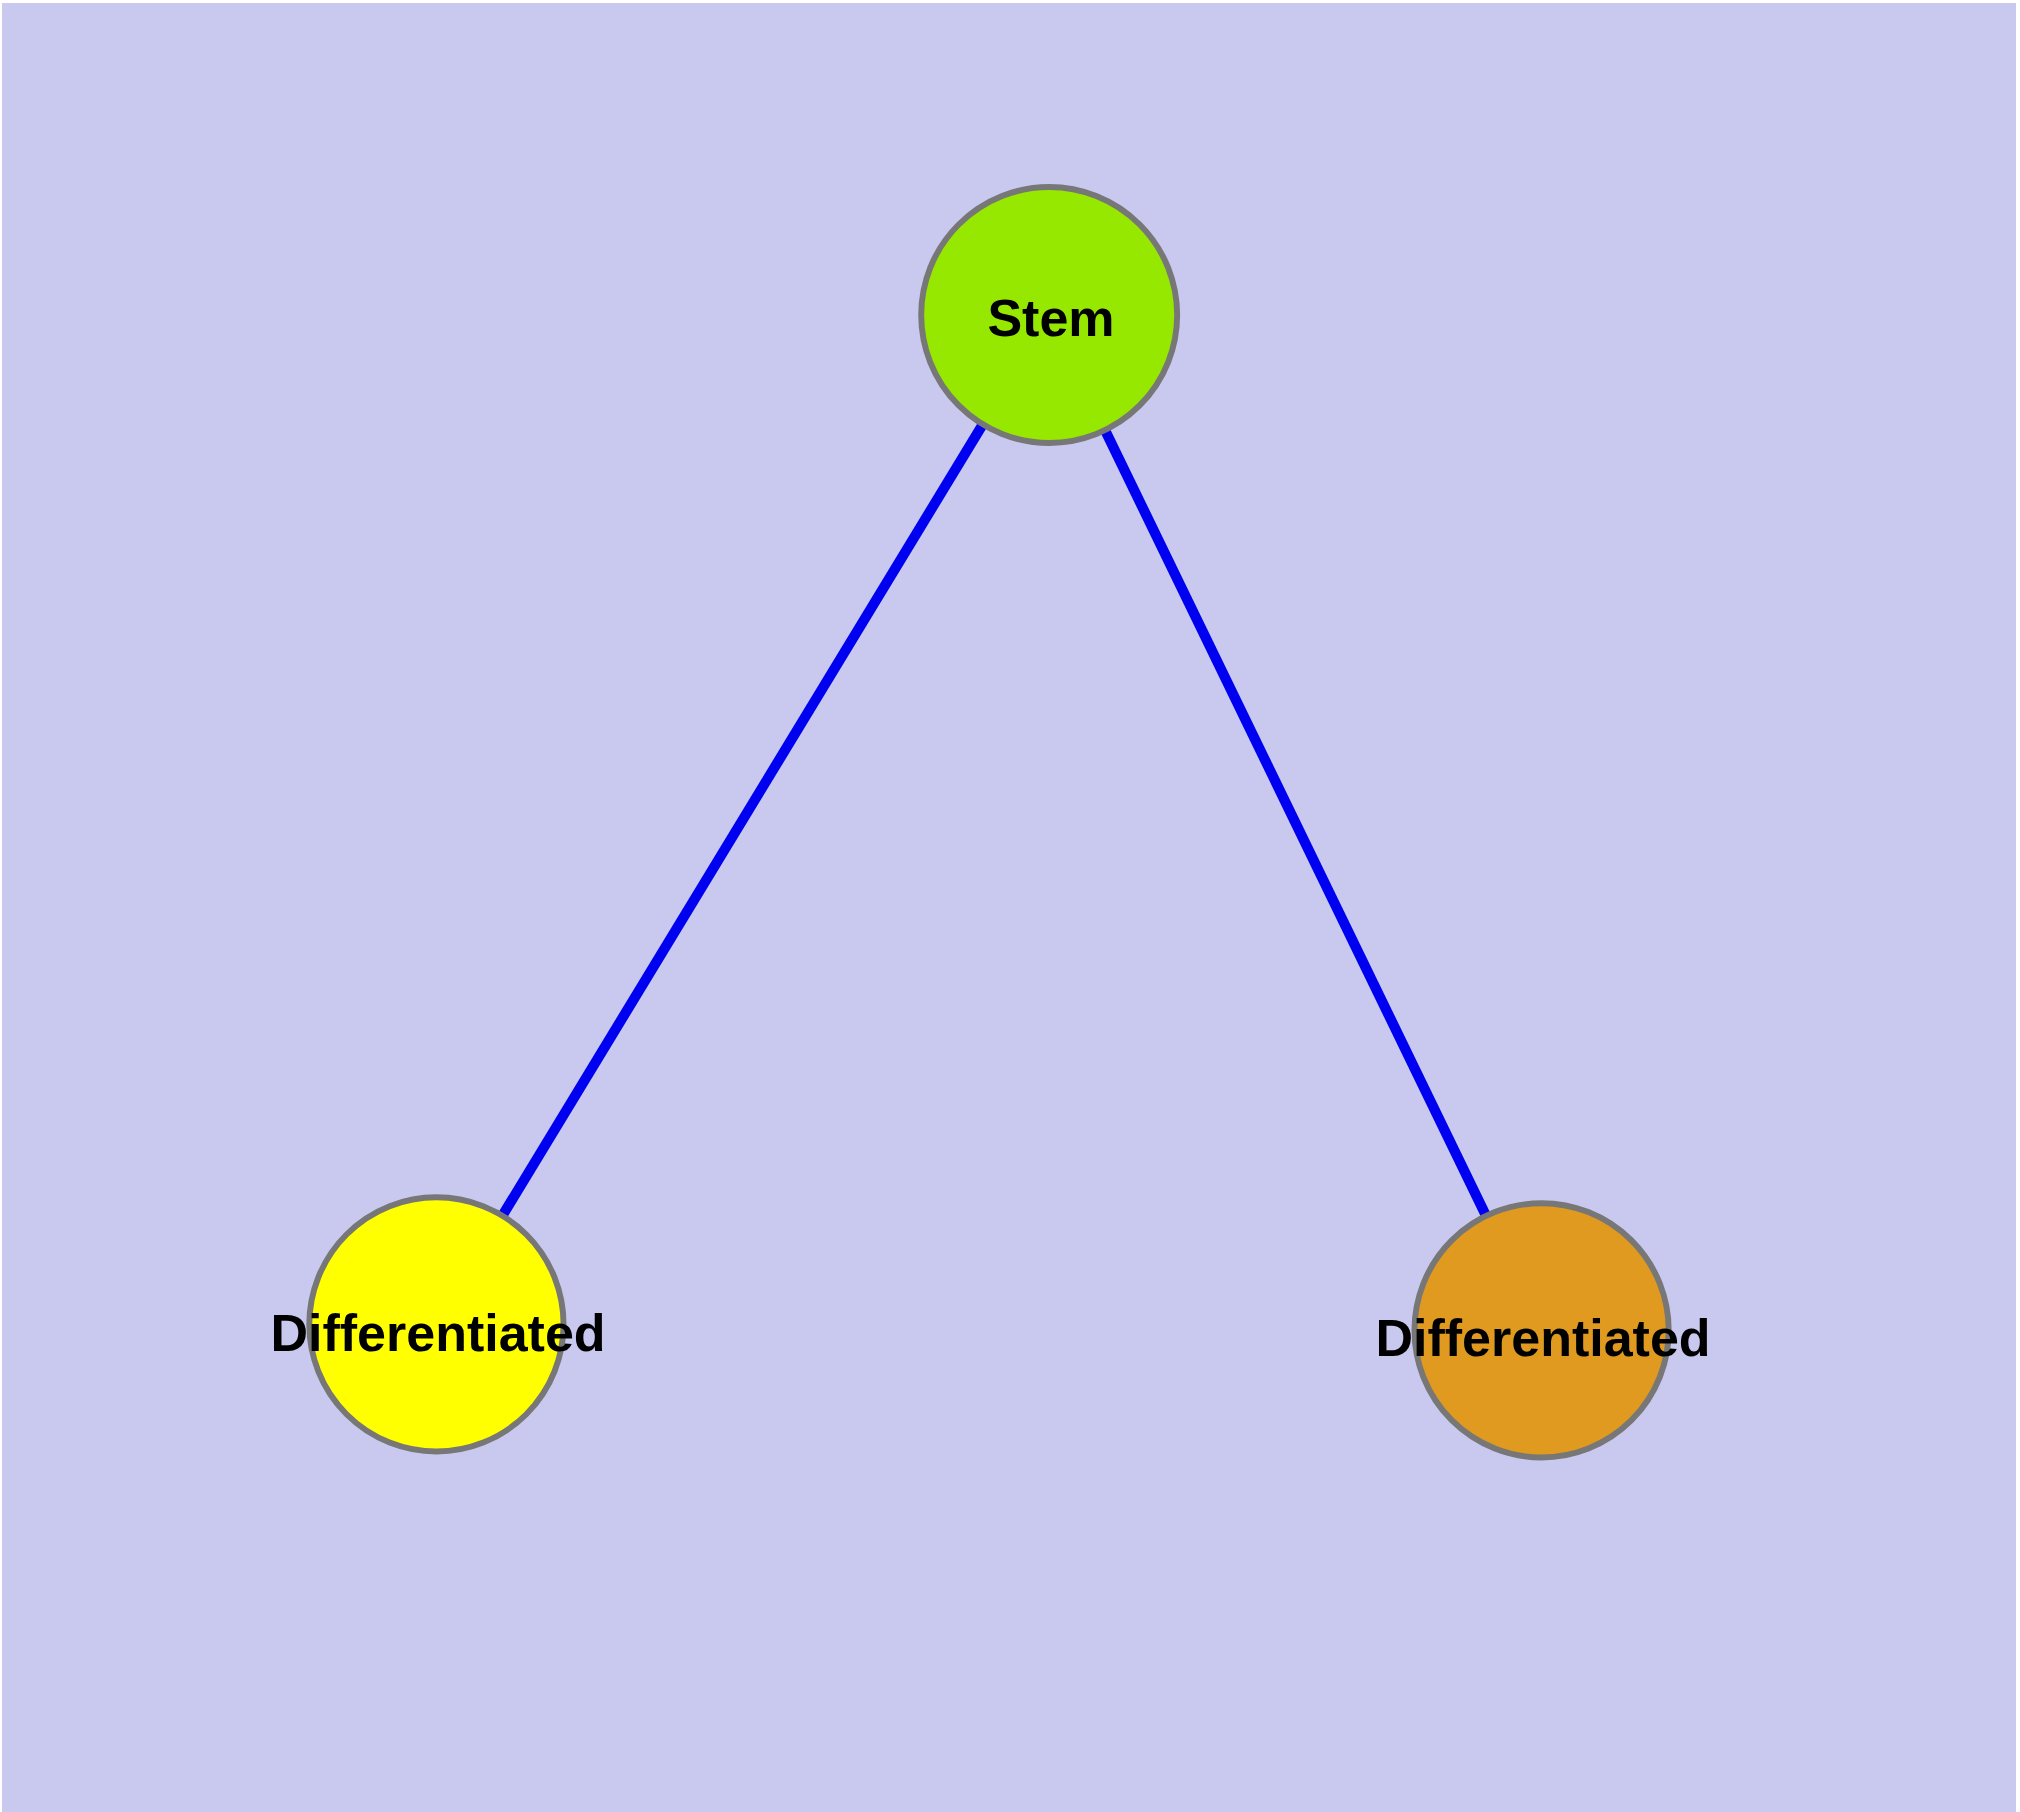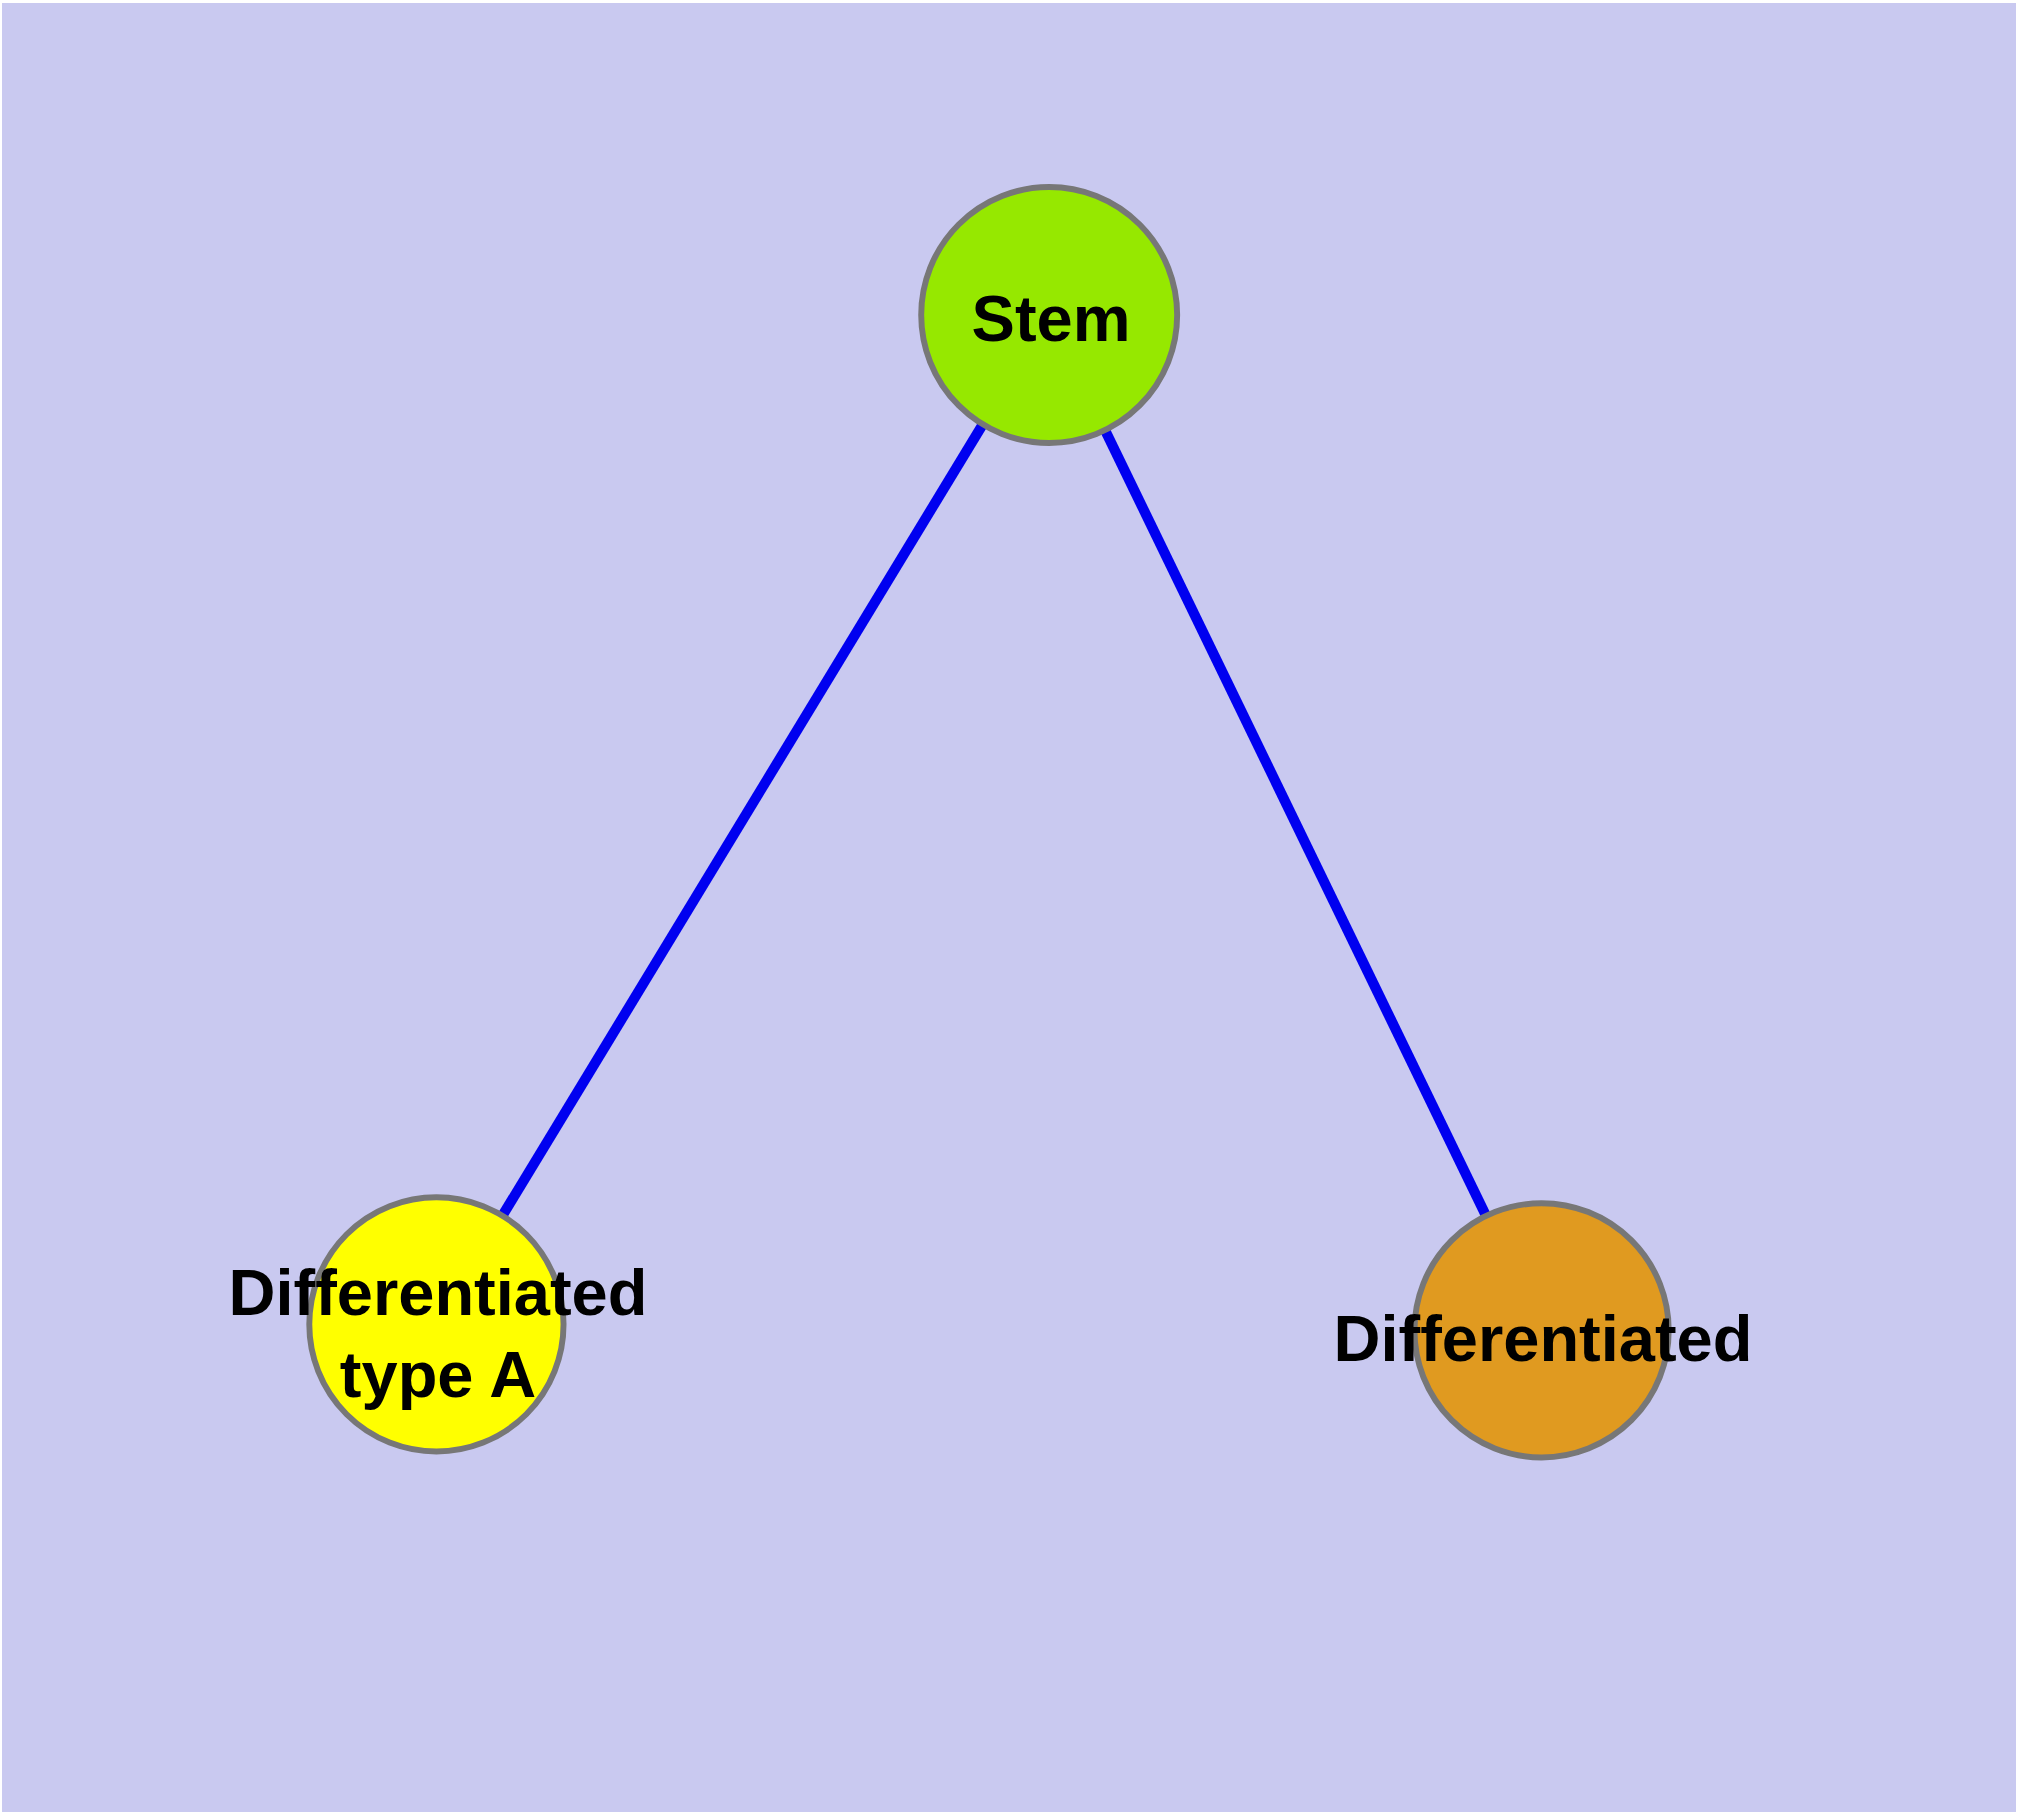--- a/index.html
+++ b/index.html
@@ -33,21 +33,21 @@
     z-index: 5;
   }
   .frame-top    { left: 0; top: 0; width: 2021px; height: 2.5px; }
   .frame-left   { left: 0; top: 0; width: 1.7px;   height: 1812px; }
   .frame-right  { right: 0; top: 0; width: 5.1px;  height: 1812px; }
   .node-label {
     position: absolute;
     transform: translate(-50%, -50%);
     text-align: center;
     font-weight: bold;
-    font-size: 65px;
+    font-size: 52px;
     line-height: 1.26;
     white-space: nowrap;
     z-index: 3;
   }
   .node-label .line { display: block; }
   .label-stem   { left: 1051px; top: 319px; }
   .label-type-a { left: 438px;  top: 1334px; }
   .label-type-b { left: 1543px; top: 1339px; }
 </style>
 </head>
@@ -64,21 +64,20 @@
   <circle cx="517" cy="1565" r="150" stroke-width="7" fill="#FFFF00" stroke="#777777"></circle>
   <circle cx="1821" cy="1572" r="150" stroke-width="7" fill="#E09A20" stroke="#777777"></circle>
 </svg>
 
 <div class="node-label label-stem" style="color: rgb(0, 0, 0);">
   <span class="line">Stem</span>
 </div>
 
 <div class="node-label label-type-a" style="color: rgb(0, 0, 0);">
   <span class="line">Differentiated</span>
-  <span class="line">type A</span>
 </div>
 
 <div class="node-label label-type-b" style="color: rgb(0, 0, 0);">
   <span class="line">Differentiated</span>
 </div>
 
 <div class="frame-strip frame-top" style="background-color: rgb(255, 255, 255);"></div>
 <div class="frame-strip frame-left" style="background-color: rgb(255, 255, 255);"></div>
 <div class="frame-strip frame-right" style="background-color: rgb(255, 255, 255);"></div>
 

